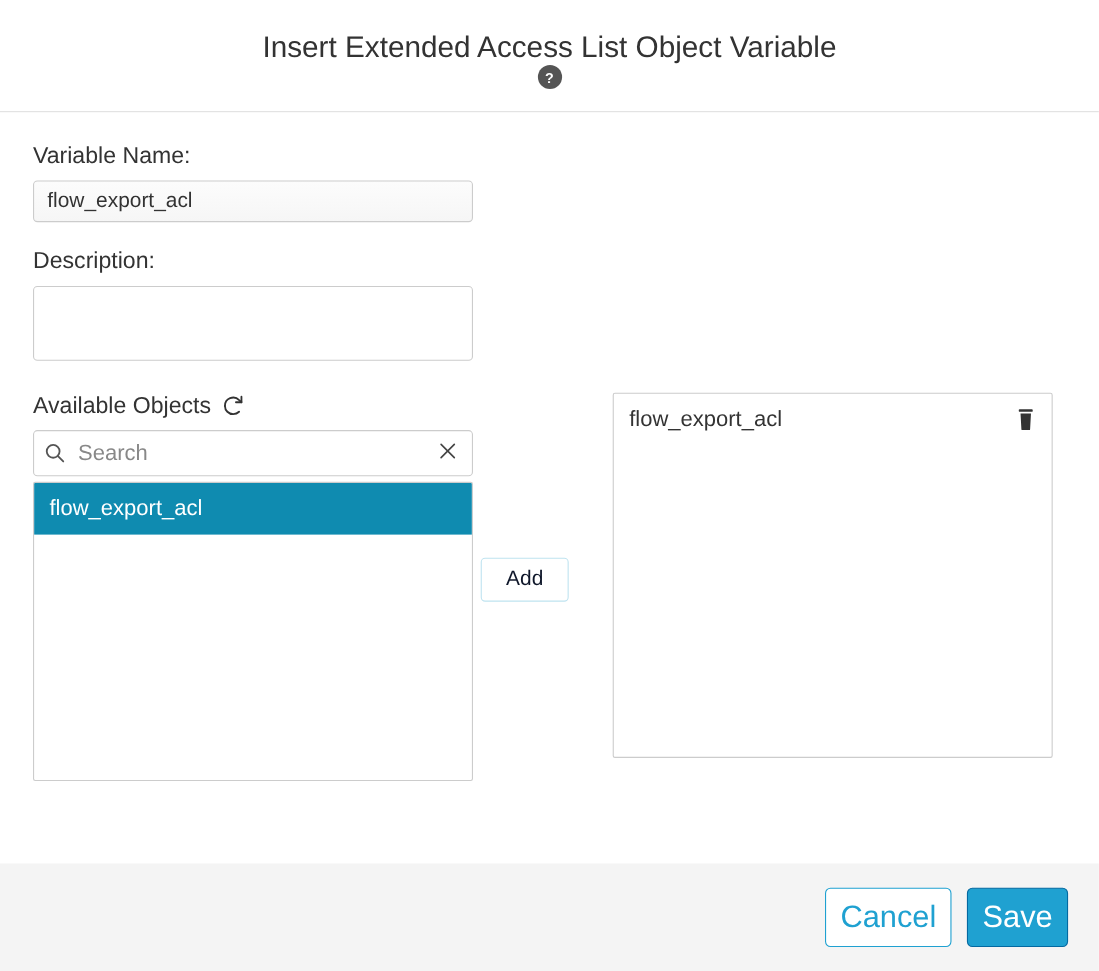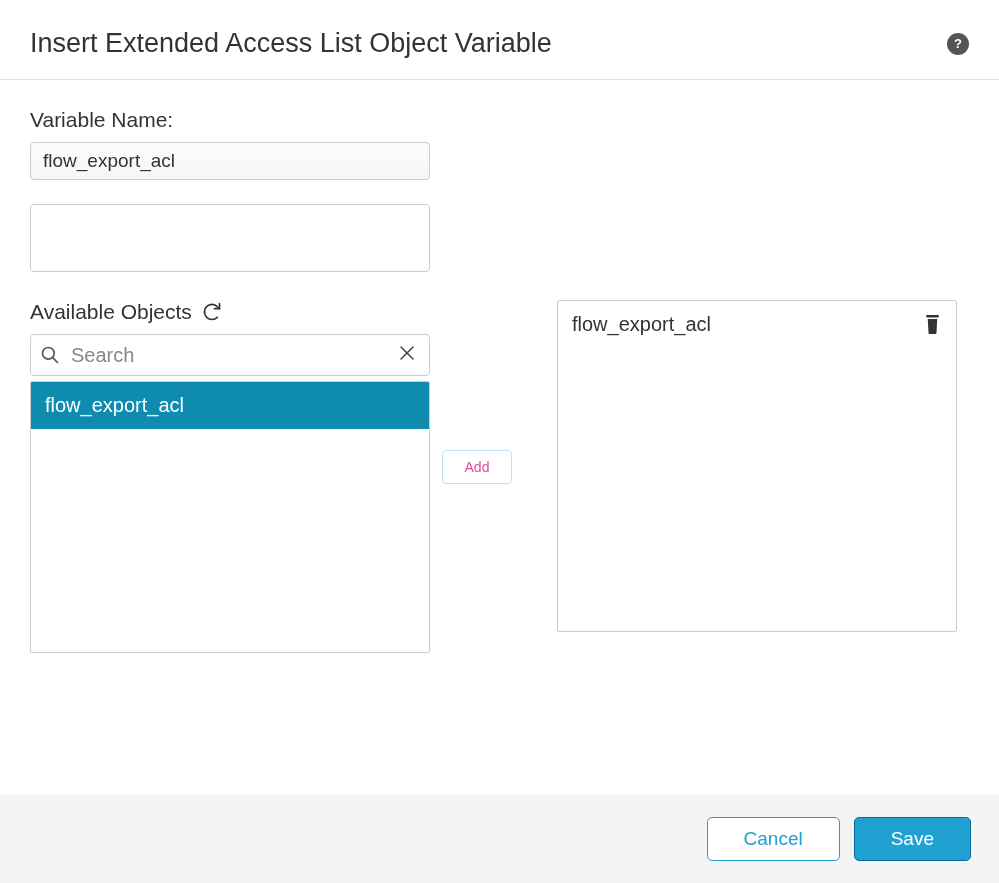--- a/index.html
+++ b/index.html
@@ -14,20 +14,21 @@
       width: 999px;
       height: 883px;
       position: relative;
     }
     .header {
       display: flex;
       align-items: center;
       justify-content: space-between;
       padding: 28px 30px 20px 30px;
       border-bottom: 1px solid #e0e0e0;
+      flex-direction: column;
     }
     .header h1 {
       font-size: 27px;
       font-weight: 400;
       color: #333;
     }
     .help-icon {
       width: 22px;
       height: 22px;
       border-radius: 50%;
@@ -159,22 +160,22 @@
     .middle-col {
       display: flex;
       align-items: center;
       justify-content: center;
       padding-top: 150px;
       width: 120px;
     }
     .add-btn {
       border: 1px solid #bfe3f0;
       background: #fff;
-      color: #ec4899;
-      font-size: 14px;
+      color: #0f172a;
+      font-size: 19px;
       padding: 8px 22px;
       border-radius: 4px;
       cursor: pointer;
       font-family: inherit;
     }
     .selected-box {
       width: 400px;
       height: 332px;
       border: 1px solid #ccc;
       border-radius: 2px;
@@ -198,22 +199,22 @@
       bottom: 0;
       left: 0;
       right: 0;
       background: #f4f4f4;
       padding: 22px 28px;
       display: flex;
       justify-content: flex-end;
       gap: 14px;
     }
     .btn {
-      font-size: 19px;
-      padding: 10px 36px;
+      font-size: 28px;
+      padding: 10px 13px;
       border-radius: 5px;
       cursor: pointer;
       font-family: inherit;
     }
     .btn-cancel {
       background: #fff;
       border: 1px solid #1fa1d1;
       color: #1fa1d1;
     }
     .btn-save {
@@ -231,20 +232,21 @@
 </div>
 
 <div class="content">
 
   <div class="form-group">
     <label class="form-label">Variable Name:</label>
     <input type="text" class="text-input" value="flow_export_acl" style="">
   </div>
 
   <div class="form-group">
+    <label class="form-label">Description:</label>
     <textarea class="textarea-input" style=""></textarea>
   </div>
 
   <div class="lists-row">
 
     <div class="list-col-left">
       <div class="list-header">
         <span class="list-title">Available Objects</span>
         <span class="refresh-icon">
           <svg width="20" height="20" viewBox="0 0 24 24" fill="none" stroke="#333" stroke-width="2" stroke-linecap="round" stroke-linejoin="round">

